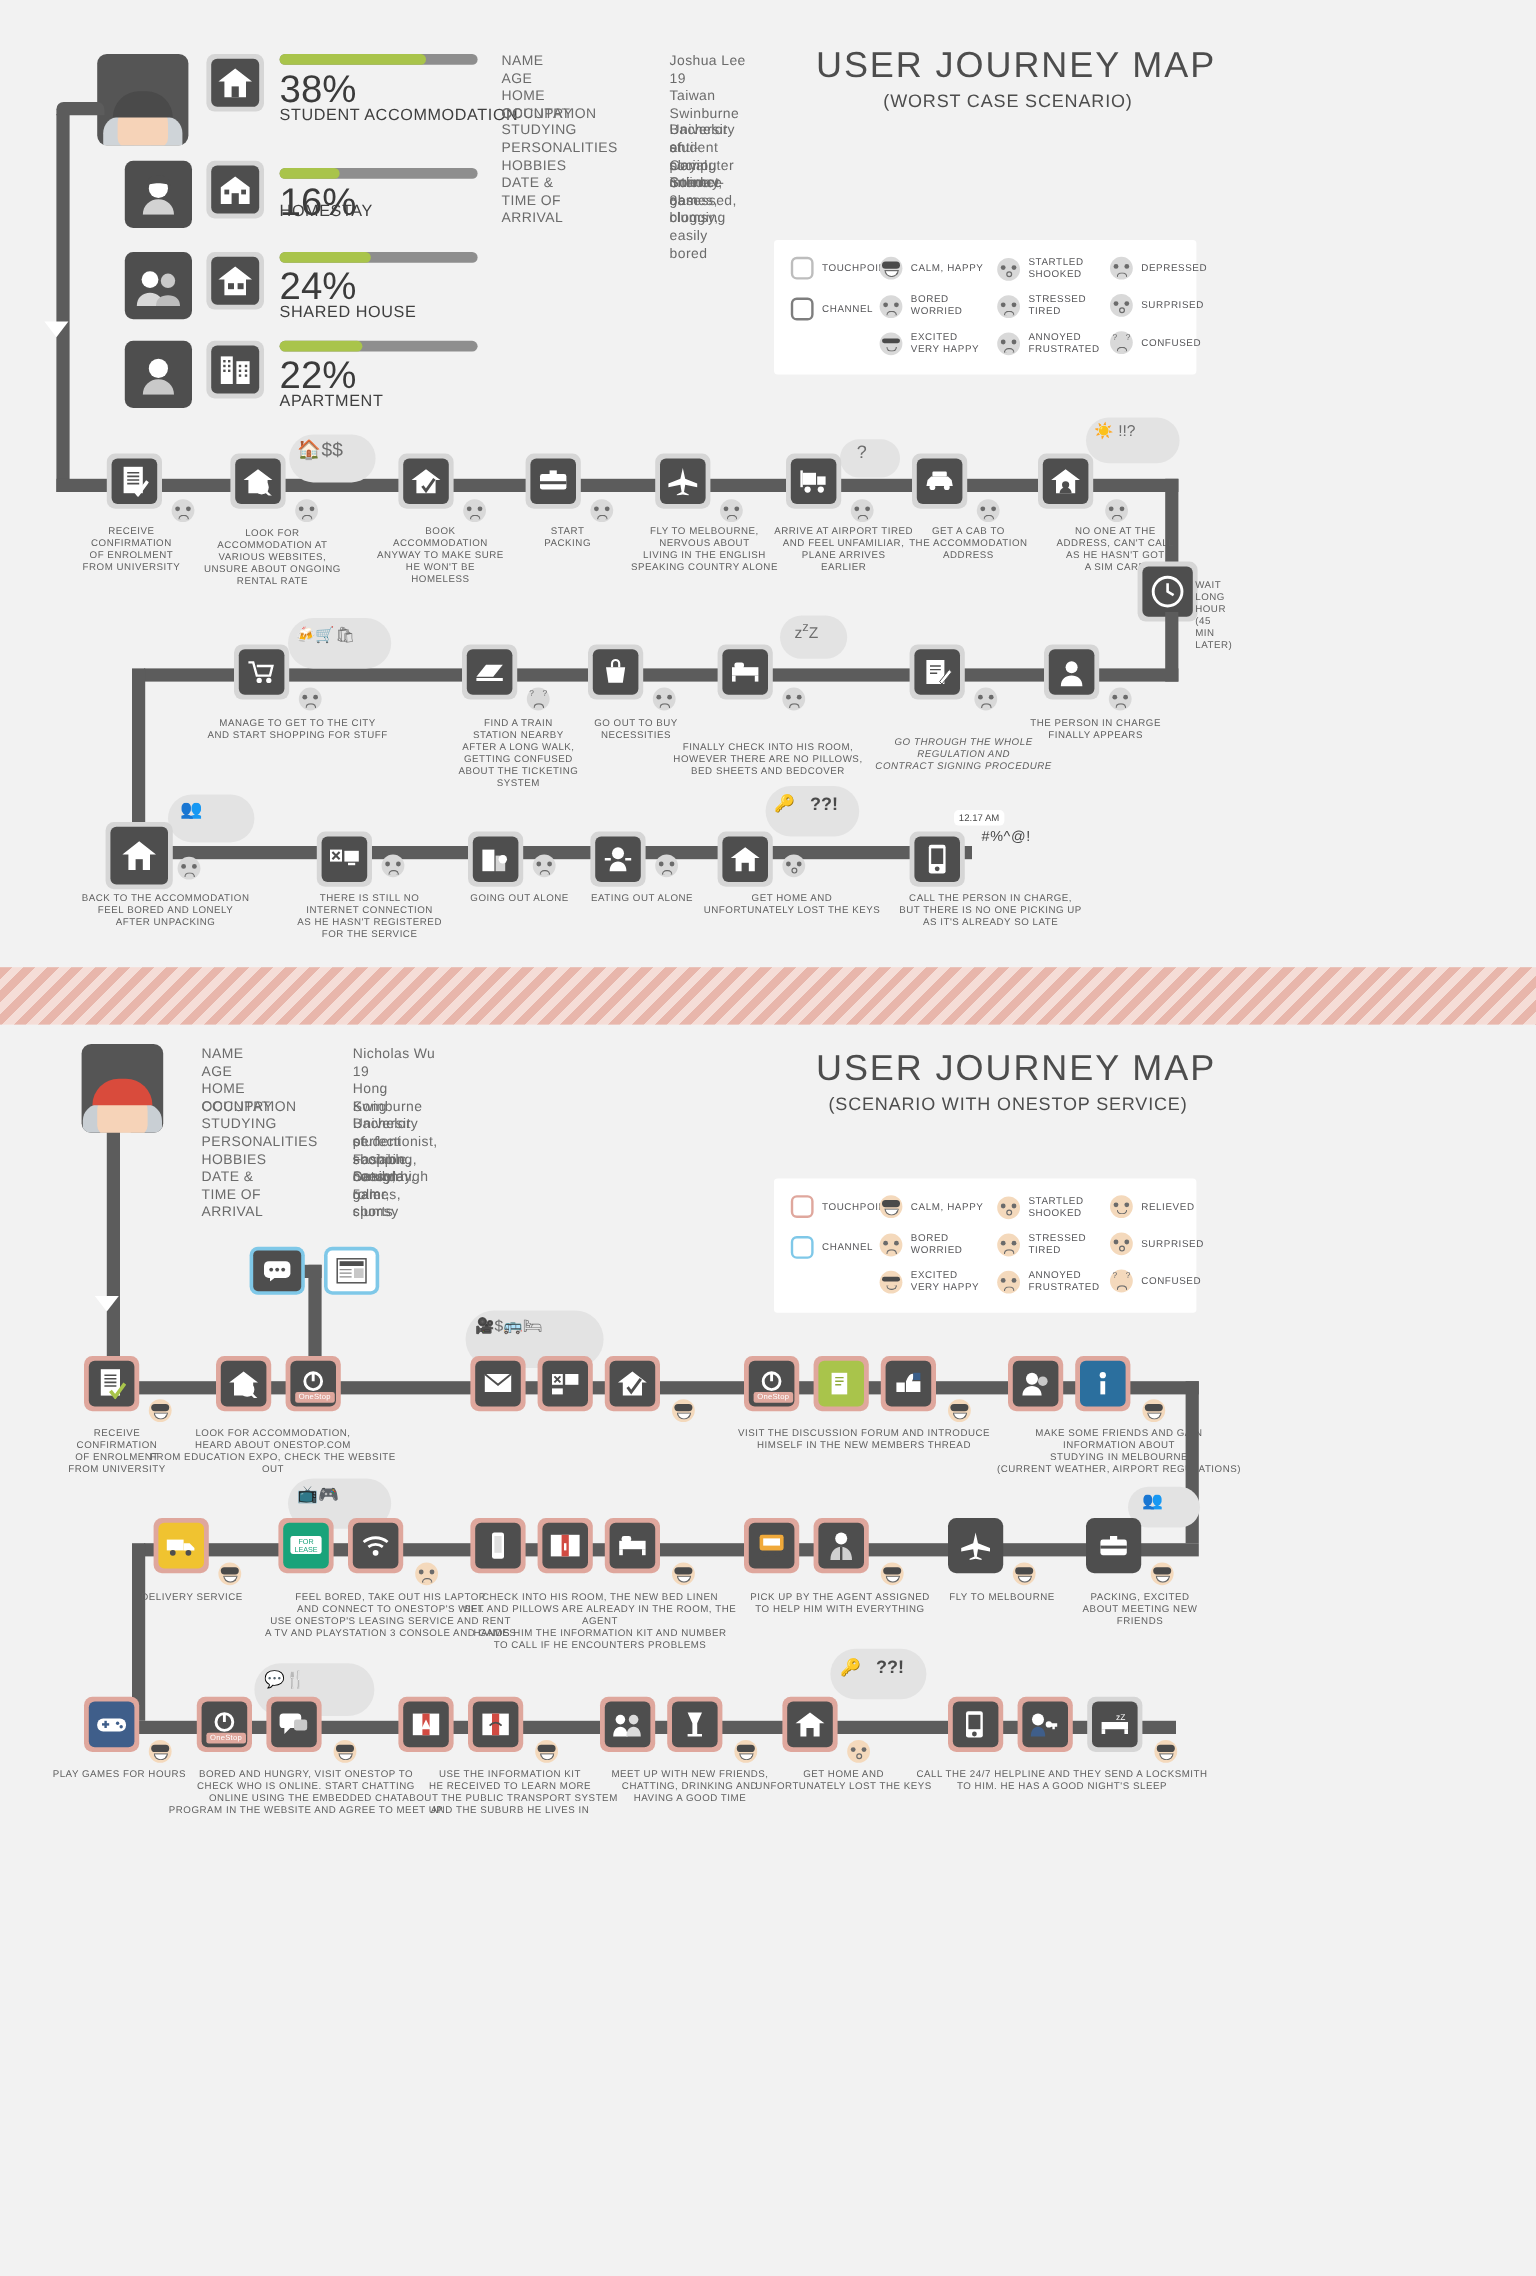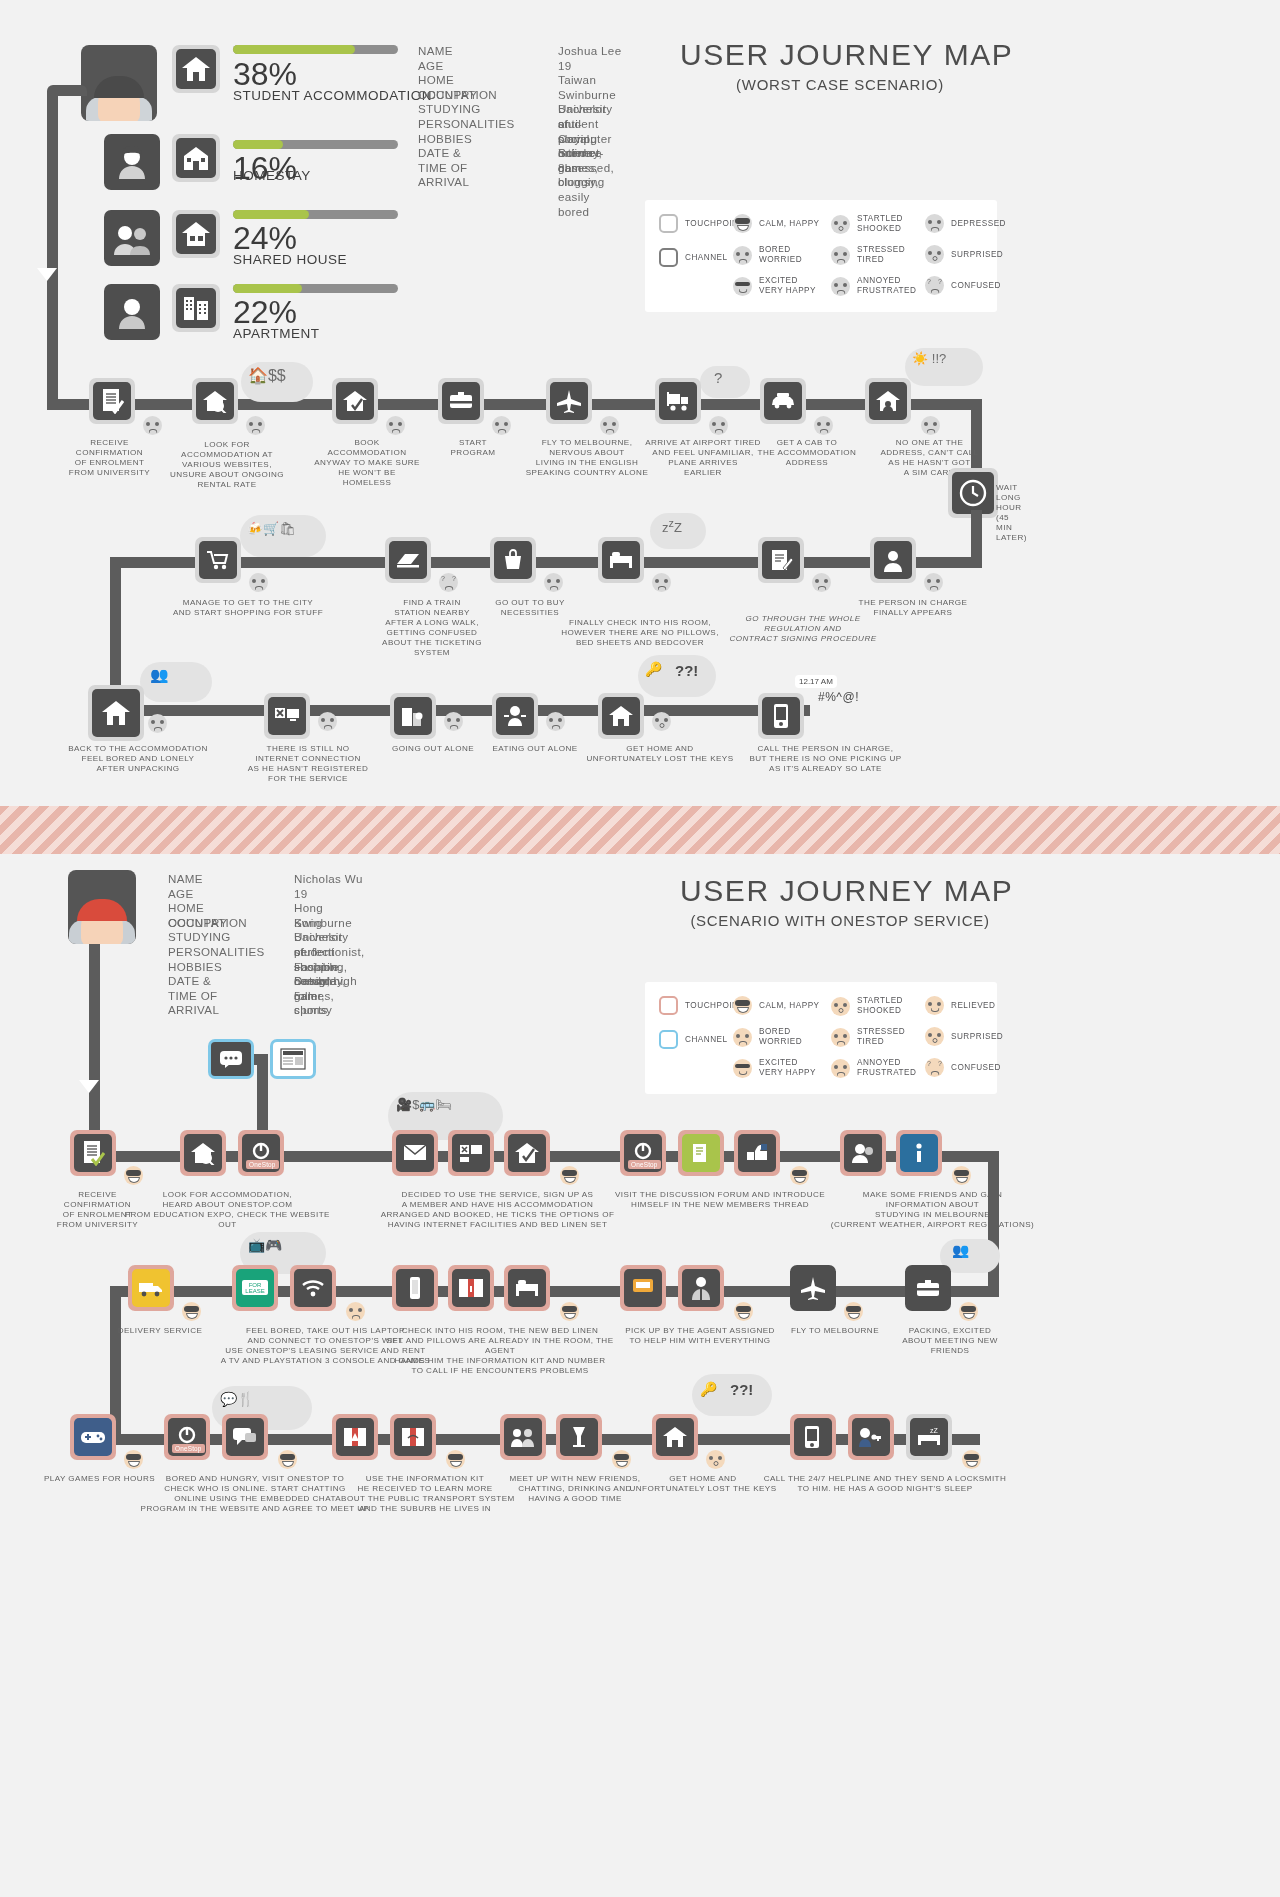--- a/index.html
+++ b/index.html
@@ -416,21 +416,21 @@
       </span>
     </div>
   <div class="emo" style="left:492px;top:416px;">
     <span class="face" style="width:19px;height:19px;display:block">
         <span class="e l"></span>
         <span class="e r"></span>
         <span class="m sad"></span>
       </span>
     </div>
   <div class="cap" style="left:418px;top:438px;width:110px;white-space:pre-line;">START
-PROGRAM</div>
+PACKING</div>
 
   <div class="node fr" style="left:546px;top:378px;">
     <span>
         <svg width="26" height="24" viewBox="0 0 26 24">
           <path d="M13 1 L15 10 L25 14 L25 17 L15 15 L14 21 L18 23 L18 24 L13 23 L8 24 L8 23 L12 21 L11 15 L1 17 L1 14 L11 10 Z" fill="#fff"></path>
         </svg>
       </span>
     </div>
   <div class="emo" style="left:600px;top:416px;">
     <span class="face" style="width:19px;height:19px;display:block">
@@ -1020,24 +1020,20 @@
           <path d="M9 15 L12 19 L20 8" stroke="#4e4e4e" stroke-width="2.4" fill="none"></path>
         </svg>
       </span>
     </div>
   <div class="emo" style="left:560px;top:312px;">
     <span class="face warm" style="width:19px;height:19px;display:block">
         <span class="shade"></span>
         <span class="teeth"></span>
       </span>
     </div>
-  <div class="cap" style="left:375px;top:336px;width:245px;white-space:pre-line;">DECIDED TO USE THE SERVICE, SIGN UP AS
-A MEMBER AND HAVE HIS ACCOMMODATION
-ARRANGED AND BOOKED, HE TICKS THE OPTIONS OF
-HAVING INTERNET FACILITIES AND BED LINEN SET</div>
 
   <div class="node pinkfr" style="left:620px;top:276px;">
     <span style="position:relative;">
         <svg width="24" height="22" viewBox="0 0 24 22">
           <circle cx="12" cy="9" r="7" fill="none" stroke="#fff" stroke-width="2.4"></circle>
           <line x1="12" y1="2" x2="12" y2="9" stroke="#fff" stroke-width="2.4"></line>
         </svg>
       <span class="os-badge" style="left:4px;bottom:3px;background:#dfa79d;padding:1px 3px;border-radius:2px;">OneStop</span>
       </span>
     </div>

